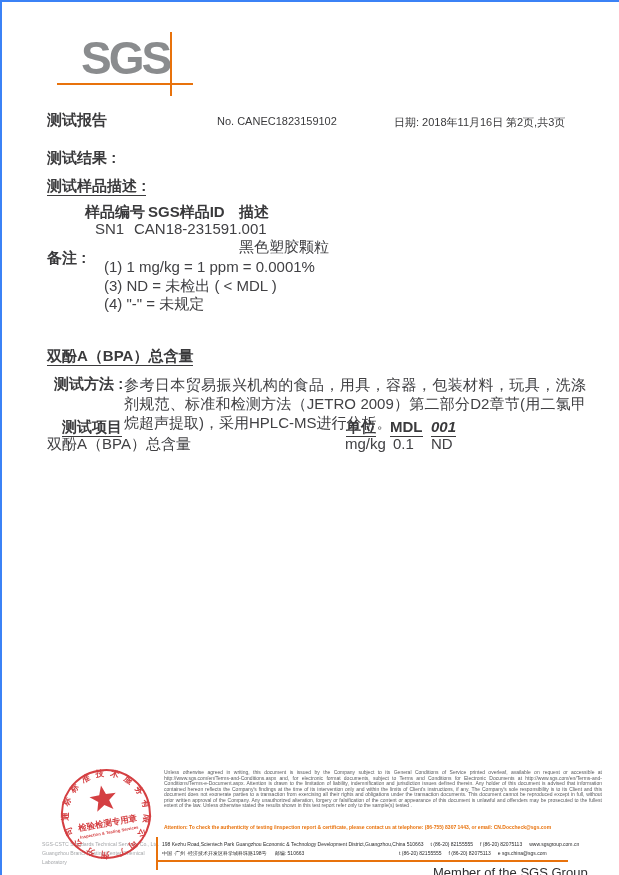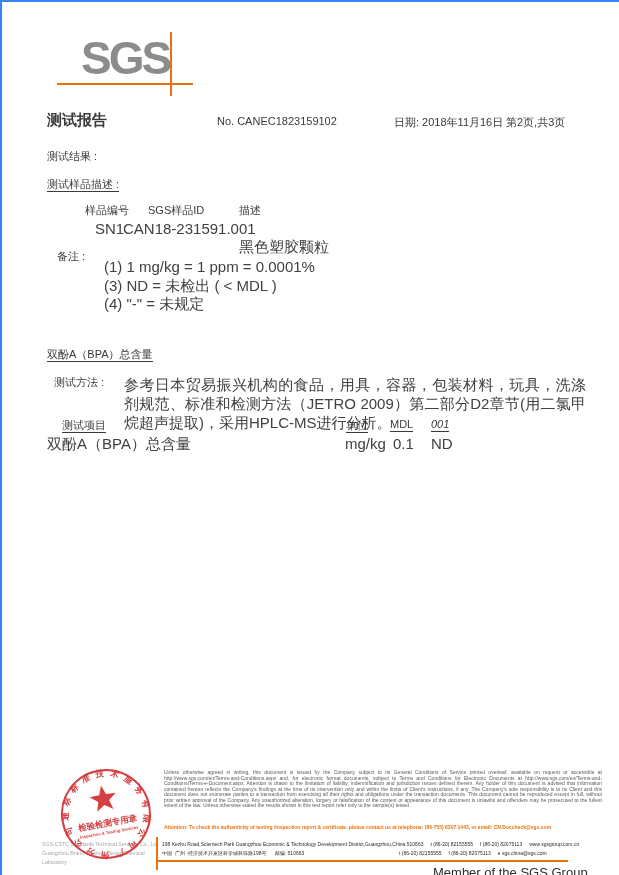--- a/index.html
+++ b/index.html
@@ -15,35 +15,35 @@
   .logo-text{left:79px;top:33px;font-size:46px;font-weight:bold;color:#8a8c8e;letter-spacing:-3px;line-height:1;}
   .logo-hline{left:55px;top:81px;width:136px;height:2px;background:#e8720c;}
   .logo-vline{left:168px;top:30px;width:2px;height:64px;background:#e8720c;}
 
   .title{left:45px;top:109px;font-size:15px;font-weight:bold;color:#3a3a3c;}
   .meta{font-size:11px;color:#3a3a3c;}
   .report-no{left:215px;top:113px;}
   .report-date{left:392px;top:113px;}
   .page-info{left:504px;top:113px;}
 
-  .lbl{font-size:11px;font-weight:normal;color:#3a3a3c;}
+  .lbl{font-size:15px;font-weight:bold;color:#3a3a3c;}
   .txt{font-size:15px;color:#414144;}
   .und{border-bottom:1px solid currentColor;padding-bottom:1px;}
 
   .results-label{left:45px;top:147px;}
   .sample-title{left:45px;top:175px;}
 
   .s-h1{left:83px;top:201px;}
   .s-h2{left:146px;top:201px;}
   .s-h3{left:237px;top:201px;}
   .s-v1{left:93px;top:218px;}
-  .s-v2{left:121px;top:218px;}
+  .s-v2{left:132px;top:218px;}
   .s-v3{left:237px;top:218px;margin-top:18px;}
 
-  .notes-label{left:45px;top:247px;margin-left:10px;}
+  .notes-label{left:45px;top:247px;}
   .notes{left:102px;top:256px;line-height:18.5px;}
 
   .bpa-title{left:45px;top:345px;}
   .method-label{left:52px;top:373px;}
   .method-text{left:122px;top:373px;width:462px;line-height:19px;text-align:justify;}
 
   .t-h-item{left:60px;top:416px;}
   .t-h-unit{left:344px;top:416px;}
   .t-h-mdl{left:388px;top:416px;}
   .t-h-sample{left:429px;top:416px;font-style:italic;}

